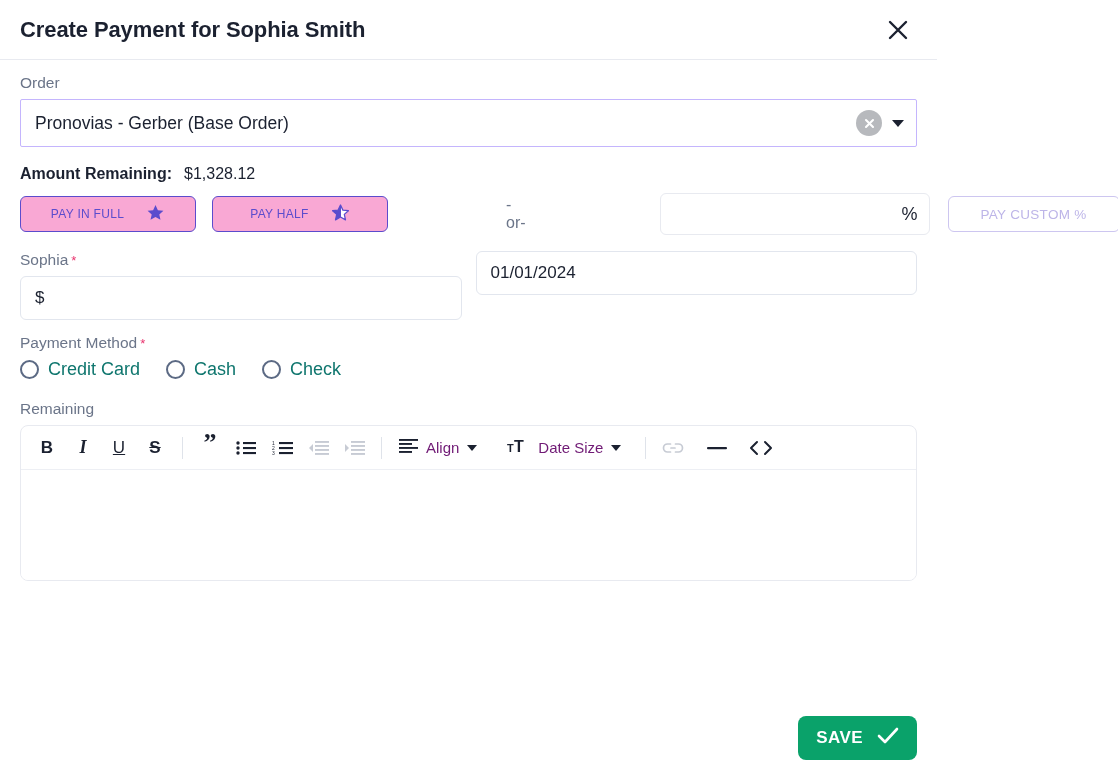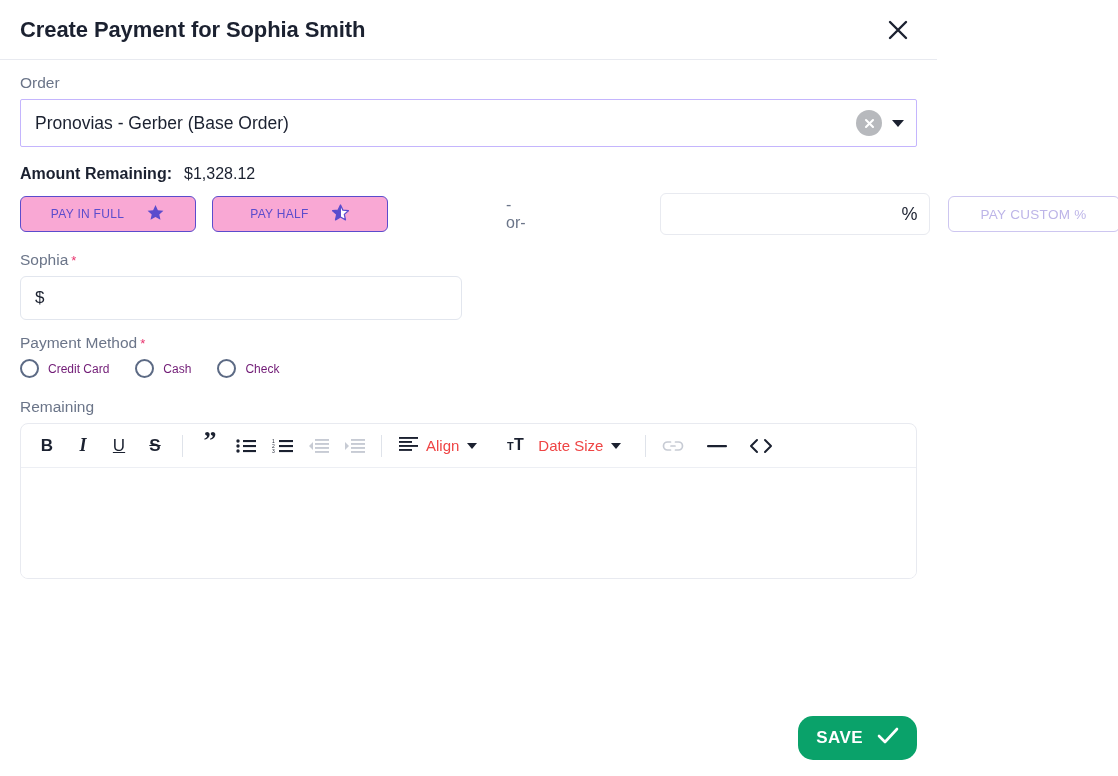--- a/index.html
+++ b/index.html
@@ -207,21 +207,21 @@
     gap: 9px;
     cursor: pointer;
   }
   .radio-circle {
     width: 19px; height: 19px;
     border: 2px solid #5c6a84;
     border-radius: 50%;
     background: #fff;
     flex: none;
   }
-  .radio-label { font-size: 12px; color: #701a75; }
+  .radio-label { font-size: 18px; color: #0f766e; }
 
   
   .editor-wrap {
     border: 1px solid #e8eaf0;
     border-radius: 8px;
     background: #fff;
     overflow: hidden;
   }
   .editor-toolbar {
     height: 44px;
@@ -247,21 +247,21 @@
     flex: none;
   }
   .tb-dropdown {
     display: inline-flex;
     align-items: center;
     gap: 8px;
     background: none; border: none;
     cursor: pointer;
     height: 34px;
     padding: 0 8px;
-    color: #ef4444;
+    color: #701a75;
     font-family: "Liberation Sans", sans-serif;
     font-size: 15px;
   }
   .tb-caret {
     width: 0; height: 0;
     border-left: 5px solid transparent;
     border-right: 5px solid transparent;
     border-top: 6px solid #1b2130;
   }
   .editor-body {
@@ -277,21 +277,21 @@
   .modal-footer {
     position: absolute;
     right: 20px;
     bottom: 16px;
   }
   .save-btn {
     height: 44px;
     min-width: 116px;
     background: #0aa26a;
     border: none;
-    border-radius: 15px;
+    border-radius: 8px;
     color: #ffffff;
     font-size: 17px;
     font-weight: bold;
     letter-spacing: 0.4px;
     font-family: "Liberation Sans", sans-serif;
     display: inline-flex;
     align-items: center;
     justify-content: center;
     gap: 14px;
     cursor: pointer;
@@ -372,20 +372,21 @@
     </div>
 
     <div class="two-col">
       <div class="col">
         <label class="field-label">
           <span>Sophia</span><span class="req">*</span>
         </label>
         <input class="text-input amount-input" type="text" value="$" style="">
       </div>
       <div class="col">
+        <input class="text-input" type="text" value="01/01/2024" style="">
       </div>
     </div>
 
     <div>
       <label class="field-label">
         <span>Payment Method</span><span class="req">*</span>
       </label>
       <div class="radio-row">
         <span class="radio-item">
           <span class="radio-circle"></span>

